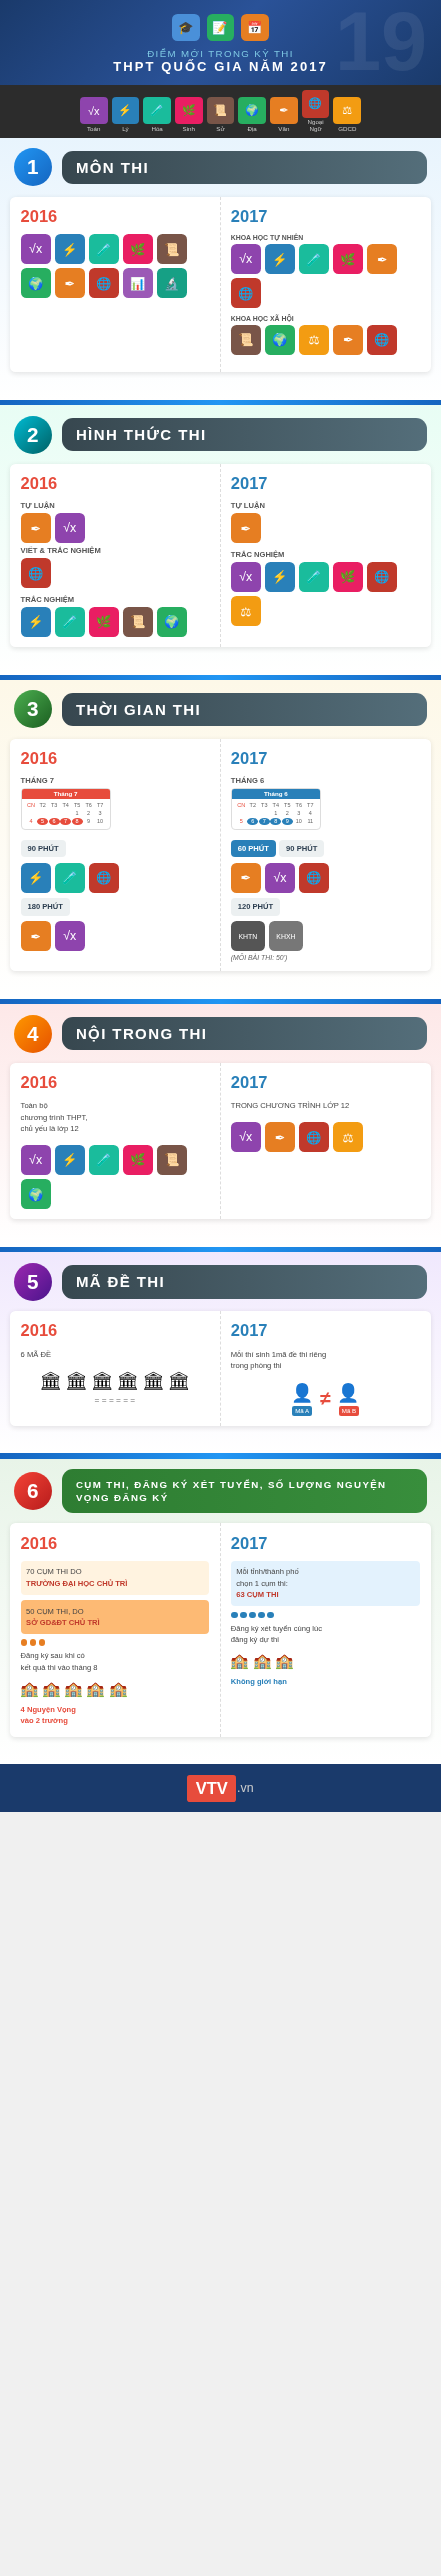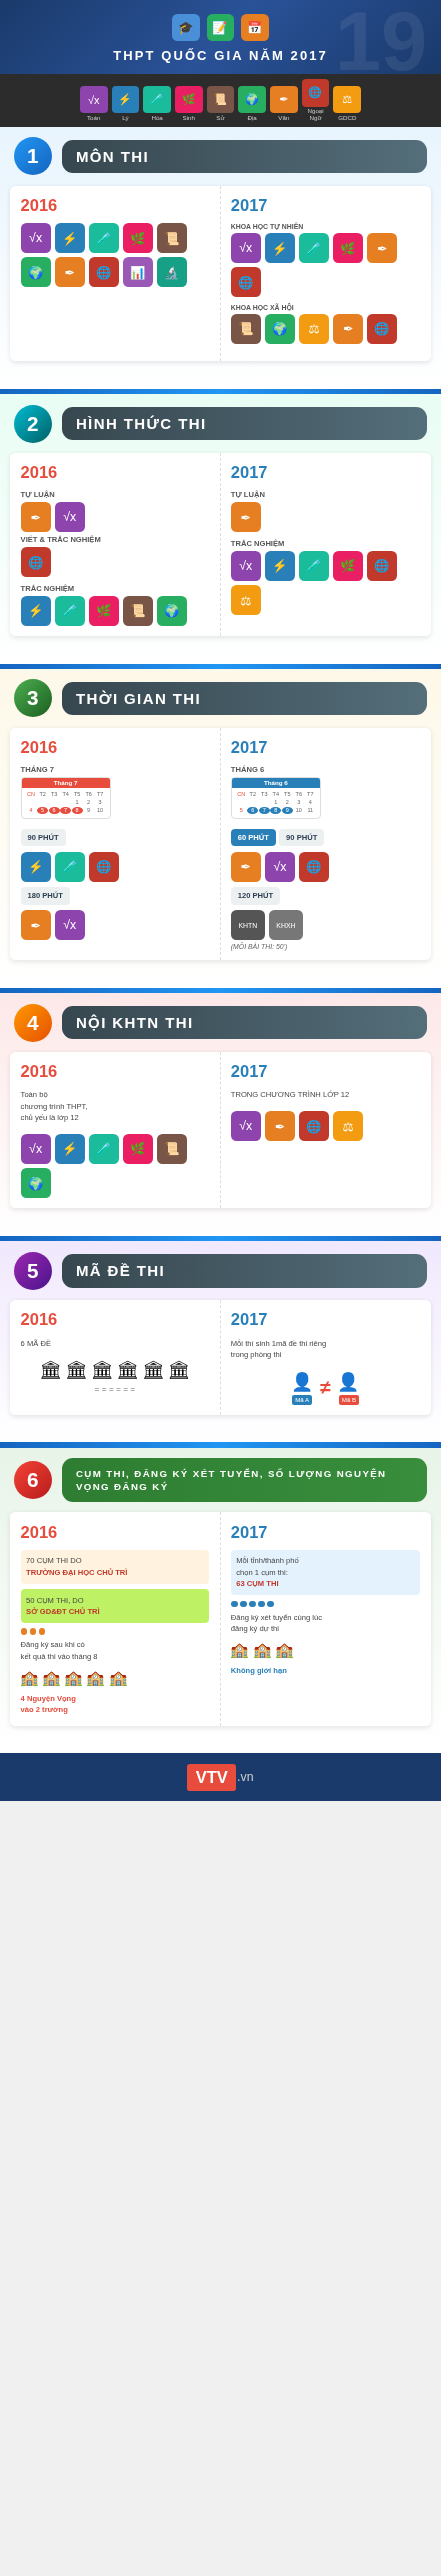--- a/index.html
+++ b/index.html
@@ -317,20 +317,21 @@
 </head>
 <body>
 
 <div class="header">
   <div class="header-bg-num">19</div>
   <div class="header-icons">
     <div class="header-icon hi-blue">🎓</div>
     <div class="header-icon hi-green">📝</div>
     <div class="header-icon hi-orange">📅</div>
   </div>
+  <div class="header-title-small">ĐIỂM MỚI TRONG KỲ THI</div>
   <div class="header-title-big">THPT QUỐC GIA NĂM 2017</div>
 </div>
 
 <div class="subject-bar">
   <div class="subject-item">
     <div class="subject-icon-box sb-purple">√x</div>
     <div class="subject-label">Toán</div>
   </div>
   <div class="subject-item">
     <div class="subject-icon-box sb-blue">⚡</div>
@@ -575,21 +576,21 @@
     </div>
   </div>
 </div>
 
 <div class="section-divider"></div>
 
 <div class="full-section sec4">
   <div class="section-header">
     <div class="section-num sn-orange">4</div>
     <div class="section-title-bg">
-      <div class="section-title">NỘI KHTN THI</div>
+      <div class="section-title">NỘI TRONG THI</div>
     </div>
   </div>
   <div class="content-area">
     <div class="year-compare">
       <div class="year-col left">
         <div class="year-label year-2016">2016</div>
         <div class="content-text">
           Toàn bộ<br>chương trình THPT,<br>chủ yếu là lớp 12
         </div>
         <div class="icon-grid" style="margin-top:10.3px;">
@@ -677,21 +678,21 @@
     </div>
   </div>
   <div class="content-area">
     <div class="year-compare">
       <div class="year-col left">
         <div class="year-label year-2016">2016</div>
 
         <div style="background:#fff3e0; border-radius:4.1px; padding:5.5px; margin-bottom:5.5px;">
           <div class="content-text">70 CỤM THI DO<br><strong>TRƯỜNG ĐẠI HỌC CHỦ TRÌ</strong></div>
         </div>
-        <div style="background:#bef264; border-radius:4.1px; padding:5.5px; margin-bottom:5.5px;">
+        <div style="background:#fdba74; border-radius:4.1px; padding:5.5px; margin-bottom:5.5px;">
           <div class="content-text">50 CỤM THI, DO<br><strong>SỞ GD&amp;ĐT CHỦ TRÌ</strong></div>
         </div>
 
         <div class="dot-row">
           <div class="dot orange"></div>
           <div class="dot orange"></div>
           <div class="dot orange"></div>
         </div>
 
         <div class="content-text" style="margin-top:4.1px;">

